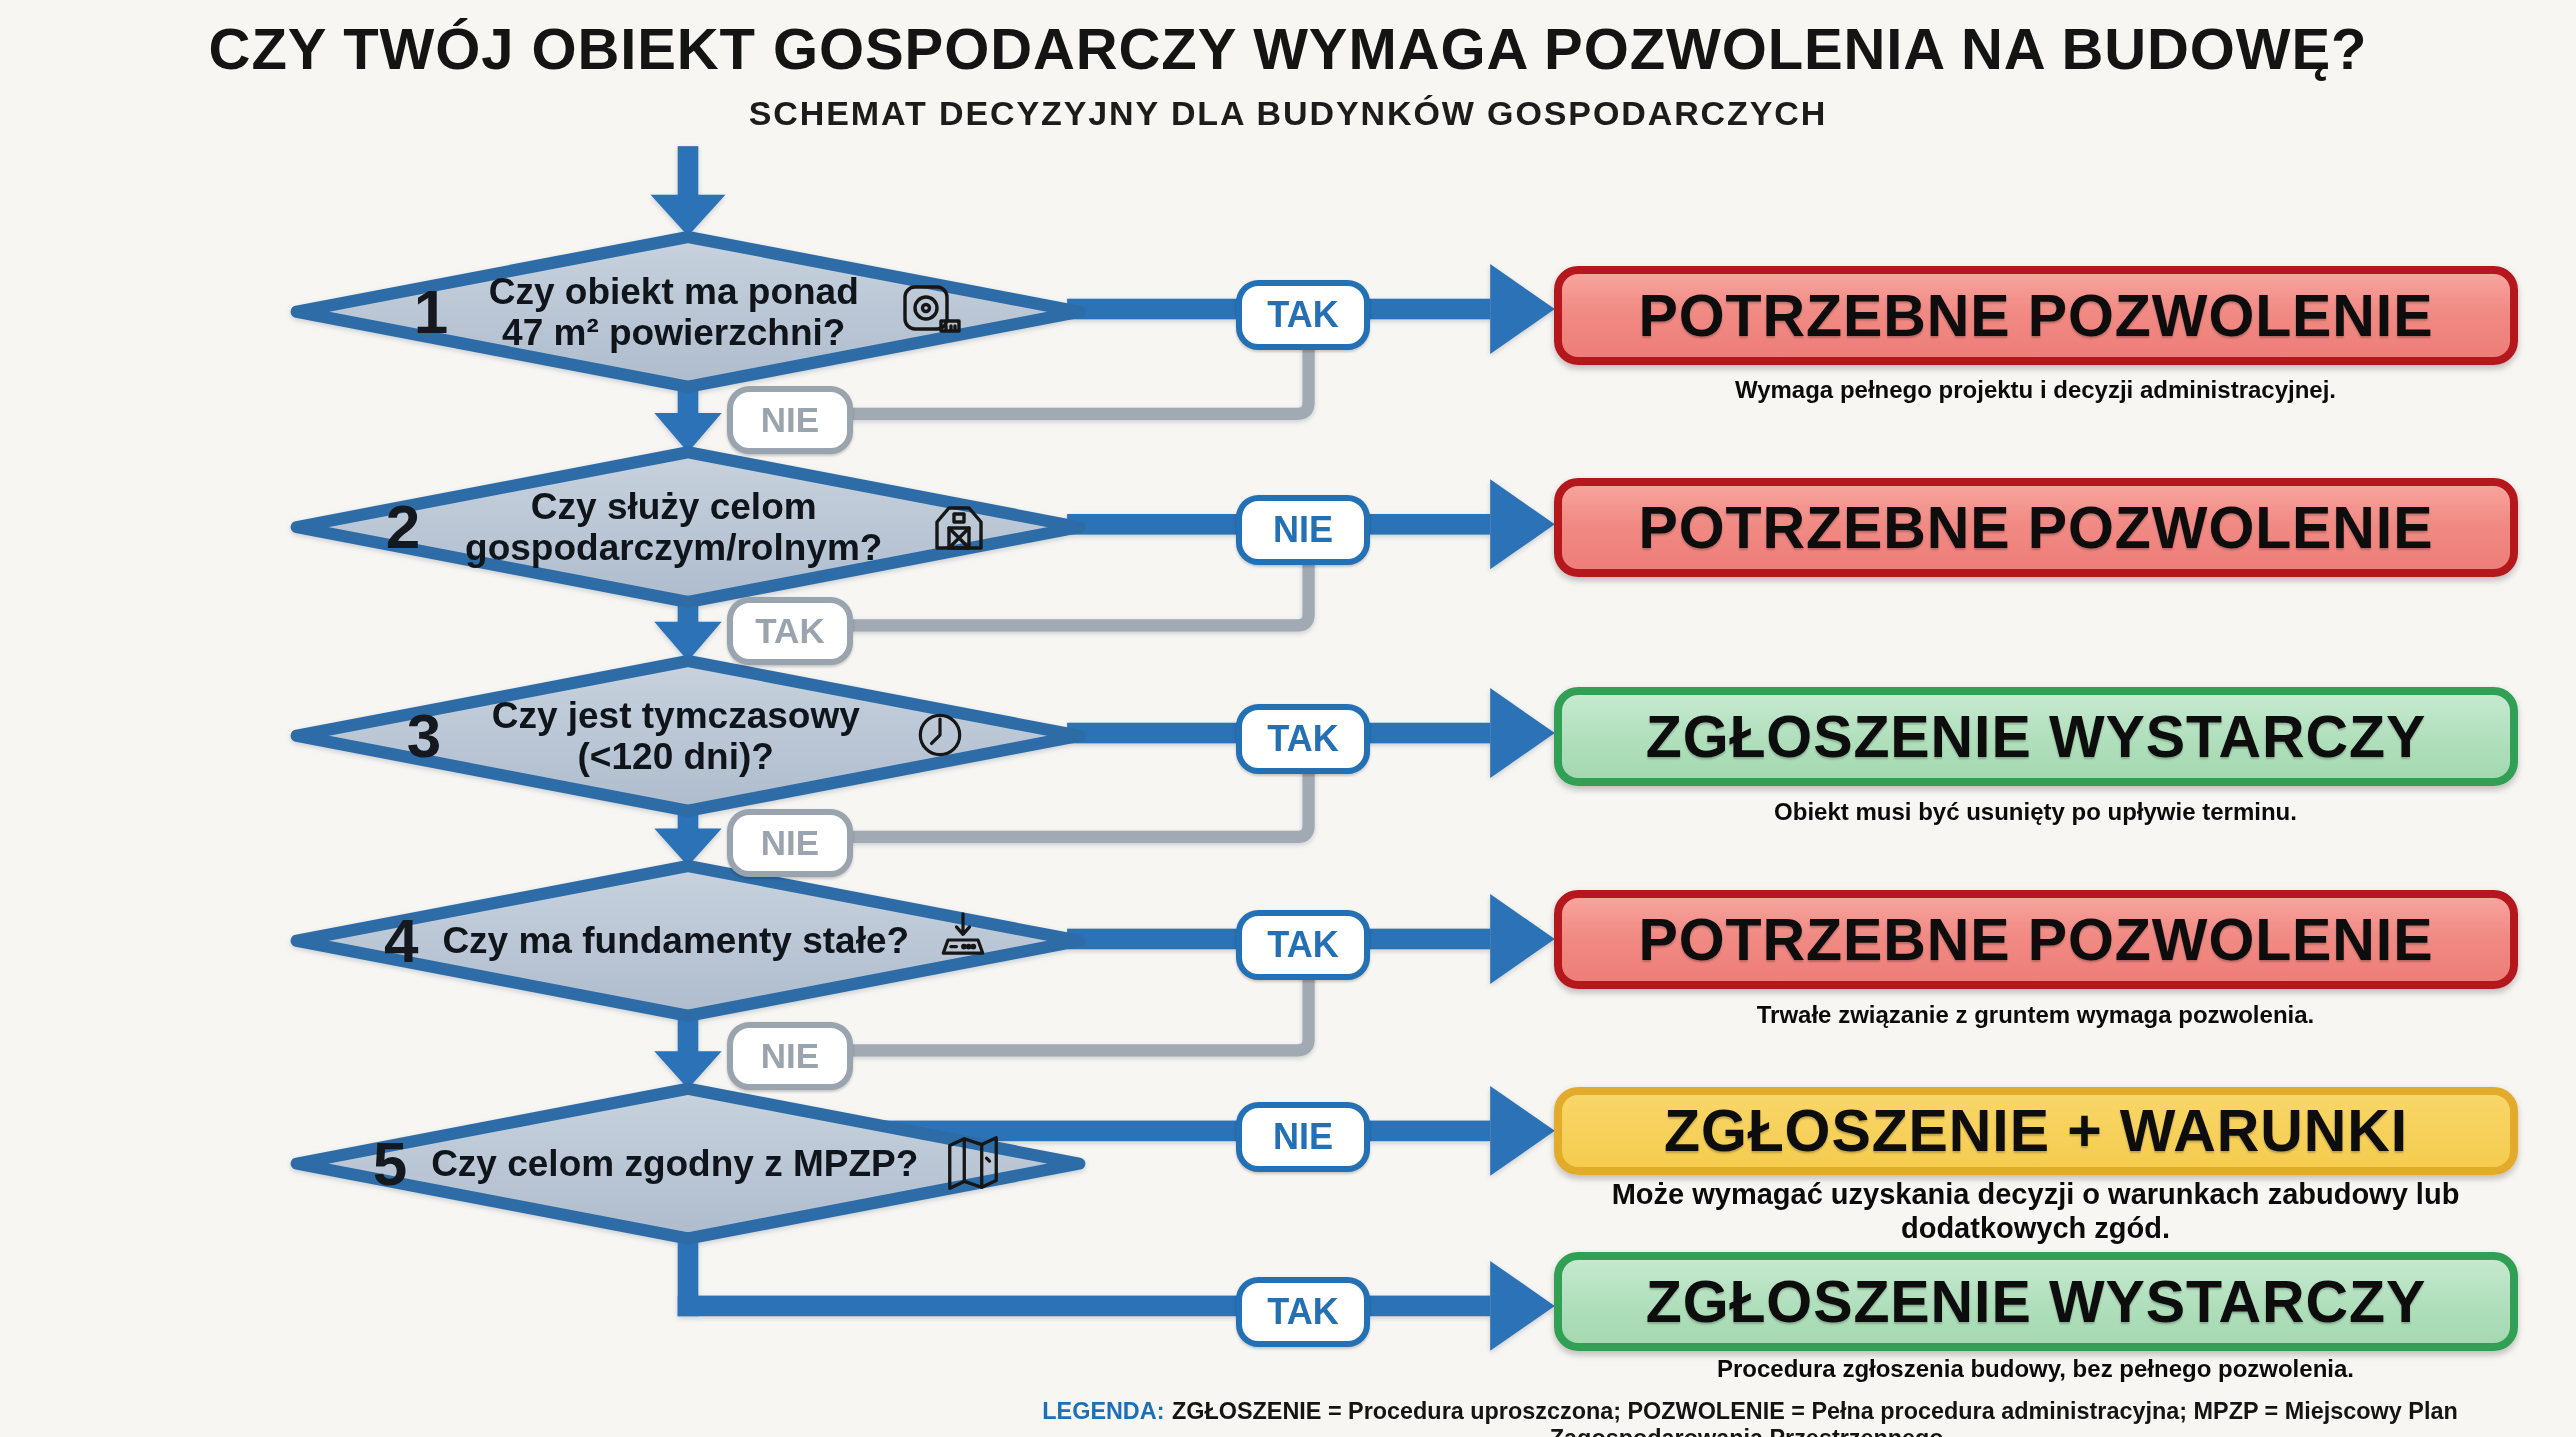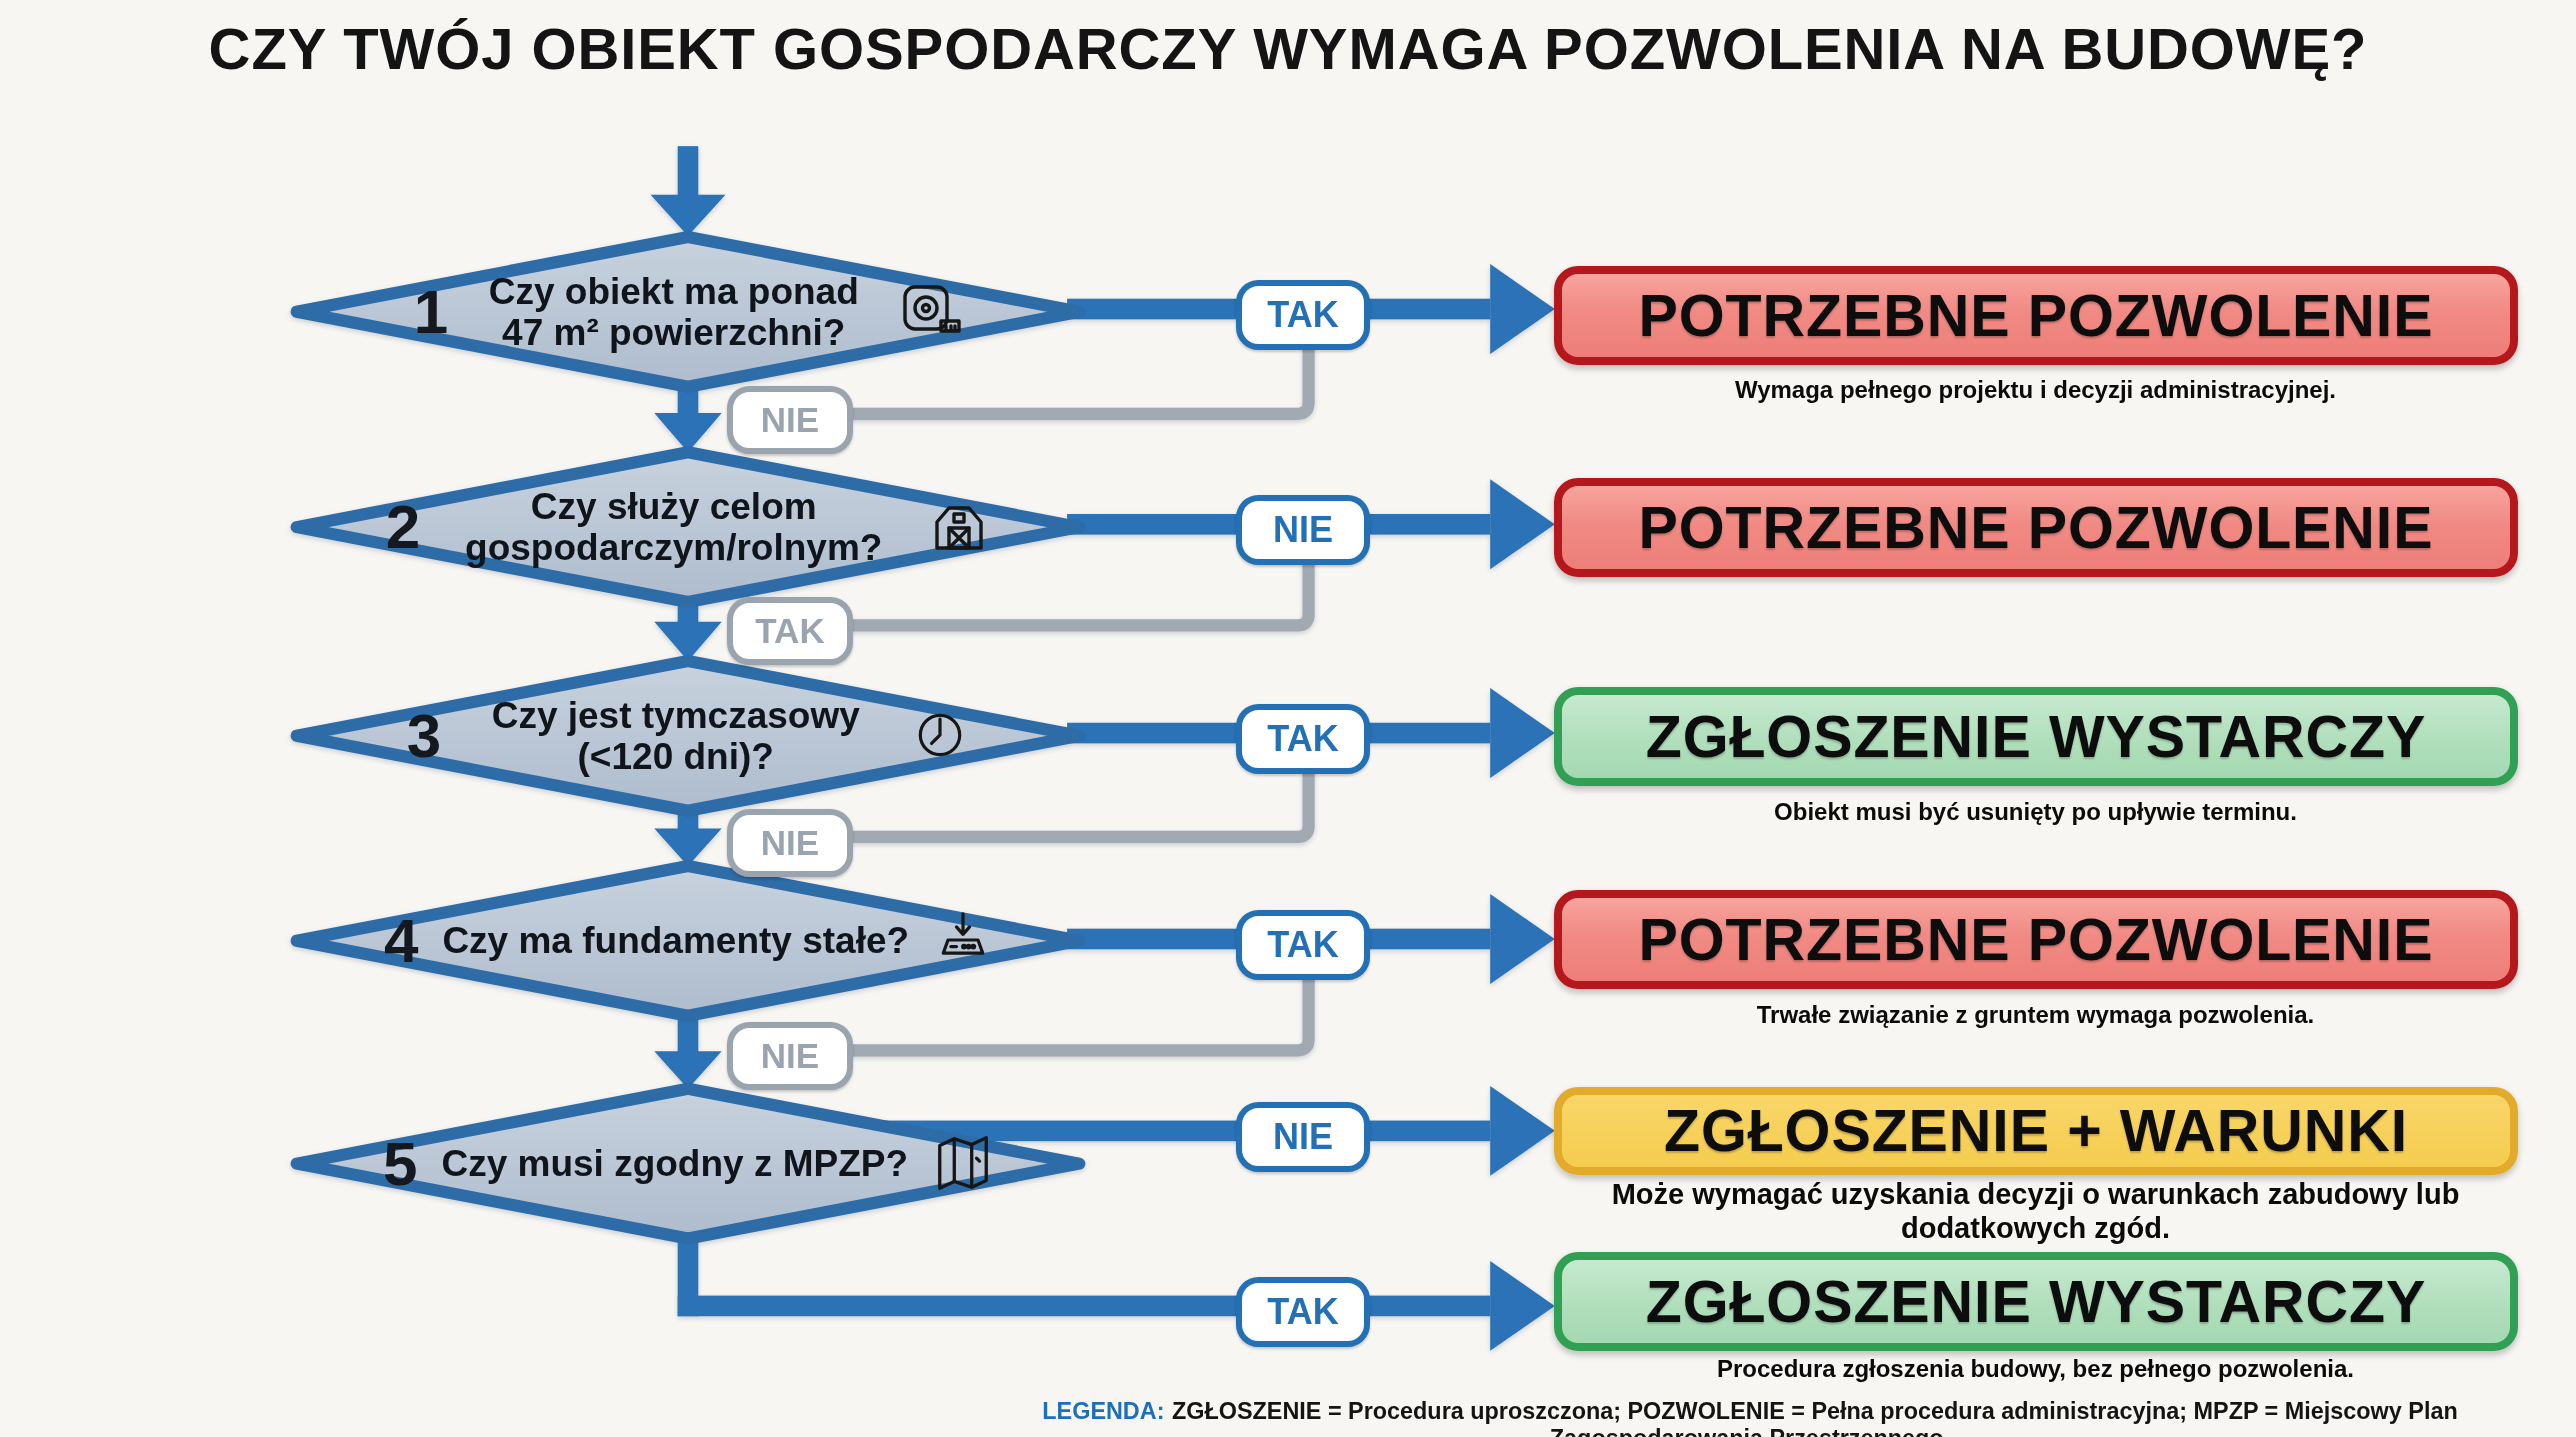--- a/index.html
+++ b/index.html
@@ -111,20 +111,21 @@
     <g stroke="#2d6ca6" stroke-width="13" stroke-linejoin="round" fill="url(#dg)">
       <polygon points="317,333 735,253 1153,333 735,413"></polygon>
       <polygon points="317,563 735,483 1153,563 735,643"></polygon>
       <polygon points="317,786 735,706 1153,786 735,866"></polygon>
       <polygon points="317,1005 735,925 1153,1005 735,1085"></polygon>
       <polygon points="317,1243 735,1163 1153,1243 735,1323"></polygon>
     </g>
   </svg>
 
   <div class="abs page-title">CZY TWÓJ OBIEKT GOSPODARCZY WYMAGA POZWOLENIA NA BUDOWĘ?</div>
+  <div class="abs page-subtitle">SCHEMAT DECYZYJNY DLA BUDYNKÓW GOSPODARCZYCH</div>
 
   <div class="abs diamond-content" style="top:237px;">
     <span class="step-number">1</span>
     <span class="question q1">Czy obiekt ma ponad 47 m² powierzchni?</span>
     <span class="dicon">
       <svg width="64" height="64" viewBox="0 0 64 64" class="icon-stroke">
         <rect x="6" y="8" width="42" height="42" rx="10"></rect>
         <circle cx="27" cy="29" r="11"></circle>
           <circle cx="27" cy="29" r="3.5"></circle>
         <path d="M42 42 H60 V52 H42 Z M47 47 V52 M52 47 V52 M56 47 V52"></path>
@@ -205,21 +206,21 @@
   <div class="abs pill pill-gray" style="top:1022px;">
     <span>NIE</span>
   </div>
   <div class="abs result res-red" style="top:890px;">
     <span>POTRZEBNE POZWOLENIE</span>
   </div>
   <div class="abs note" style="top:1001px;">Trwałe związanie z gruntem wymaga pozwolenia.</div>
 
   <div class="abs diamond-content" style="top:1089px;">
     <span class="step-number">5</span>
-    <span class="question q5">Czy musi zgodny z MPZP?</span>
+    <span class="question q5">Czy celom zgodny z MPZP?</span>
     <span class="dicon">
       <svg width="62" height="62" viewBox="0 0 64 64" class="icon-stroke">
         <path d="M8 14 L23 7 L41 13 L56 6 V50 L41 57 L23 51 L8 58 Z"></path>
         <path d="M23 7 V51 M41 13 V57"></path>
         <path d="M46 27 l3 3"></path>
       </svg>
     </span>
   </div>
   <div class="abs pill pill-blue" style="top:1102px;">
     <span>NIE</span>

